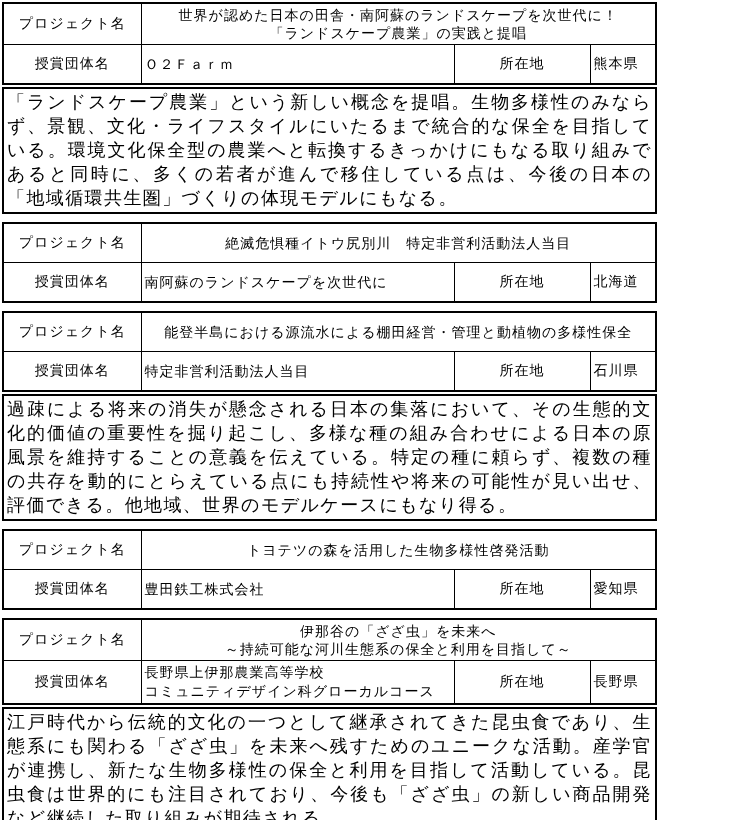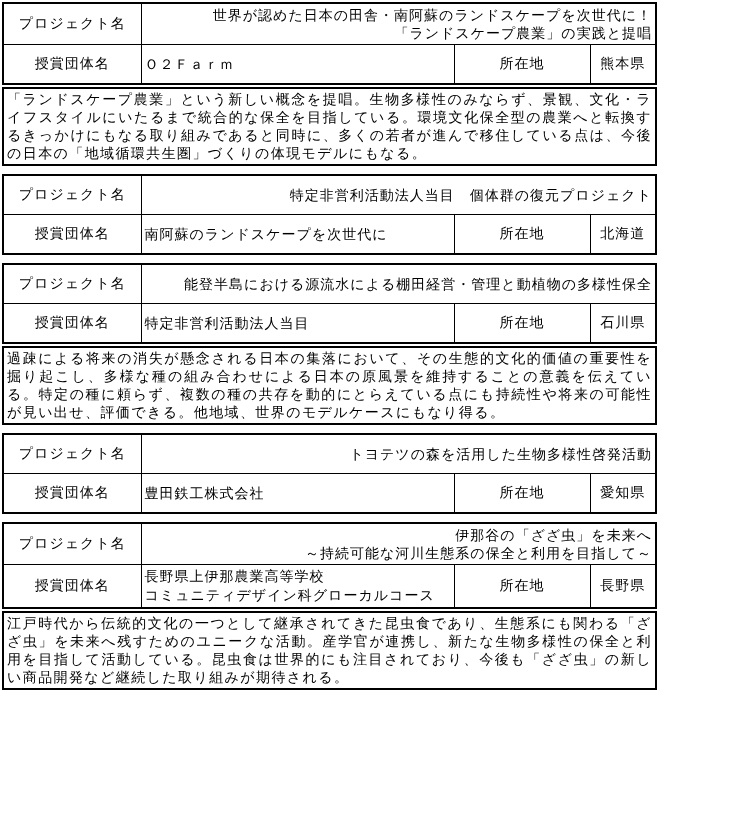--- a/index.html
+++ b/index.html
@@ -32,43 +32,43 @@
     letter-spacing: 1px;
     padding: 2px 3px;
     vertical-align: middle;
     overflow: hidden;
   }
   td.label-cell {
     text-align: center;
     height: 34px;
   }
   td.title-cell {
-    text-align: right;
+    text-align: center;
     white-space: pre-line;
     line-height: 18px;
   }
   td.org-cell {
     text-align: left;
     white-space: pre-line;
     line-height: 19px;
     padding-left: 4px;
   }
   td.loc-label-cell {
     text-align: center;
   }
   td.pref-cell {
-    text-align: center;
+    text-align: left;
     font-family: Liberation Serif, serif;
   }
   .desc-box {
     border: 2px solid #000000;
     margin-top: 2px;
     padding: 1px 3px 2px 3px;
-    font-size: 14px;
-    line-height: 18px;
+    font-size: 18px;
+    line-height: 24px;
     letter-spacing: 1.4px;
     text-align: justify;
   }
 </style>
 </head>
 <body>
 
 <div class="page">
 
   <section class="block">
@@ -100,21 +100,21 @@
     <table class="info-table">
       <colgroup>
           <col style="width:138px">
           <col style="width:313px">
           <col style="width:136px">
           <col>
         </colgroup>
       <tbody>
           <tr>
         <td class="label-cell">プロジェクト名</td>
-        <td class="title-cell" colspan="3">特定非営利活動法人当目　個体群の復元プロジェクト</td>
+        <td class="title-cell" colspan="3">絶滅危惧種イトウ尻別川　特定非営利活動法人当目</td>
       </tr>
       <tr>
         <td class="label-cell">授賞団体名</td>
         <td class="org-cell">南阿蘇のランドスケープを次世代に</td>
         <td class="loc-label-cell">所在地</td>
         <td class="pref-cell">北海道</td>
       </tr>
     </tbody>
       </table>
   </section>

